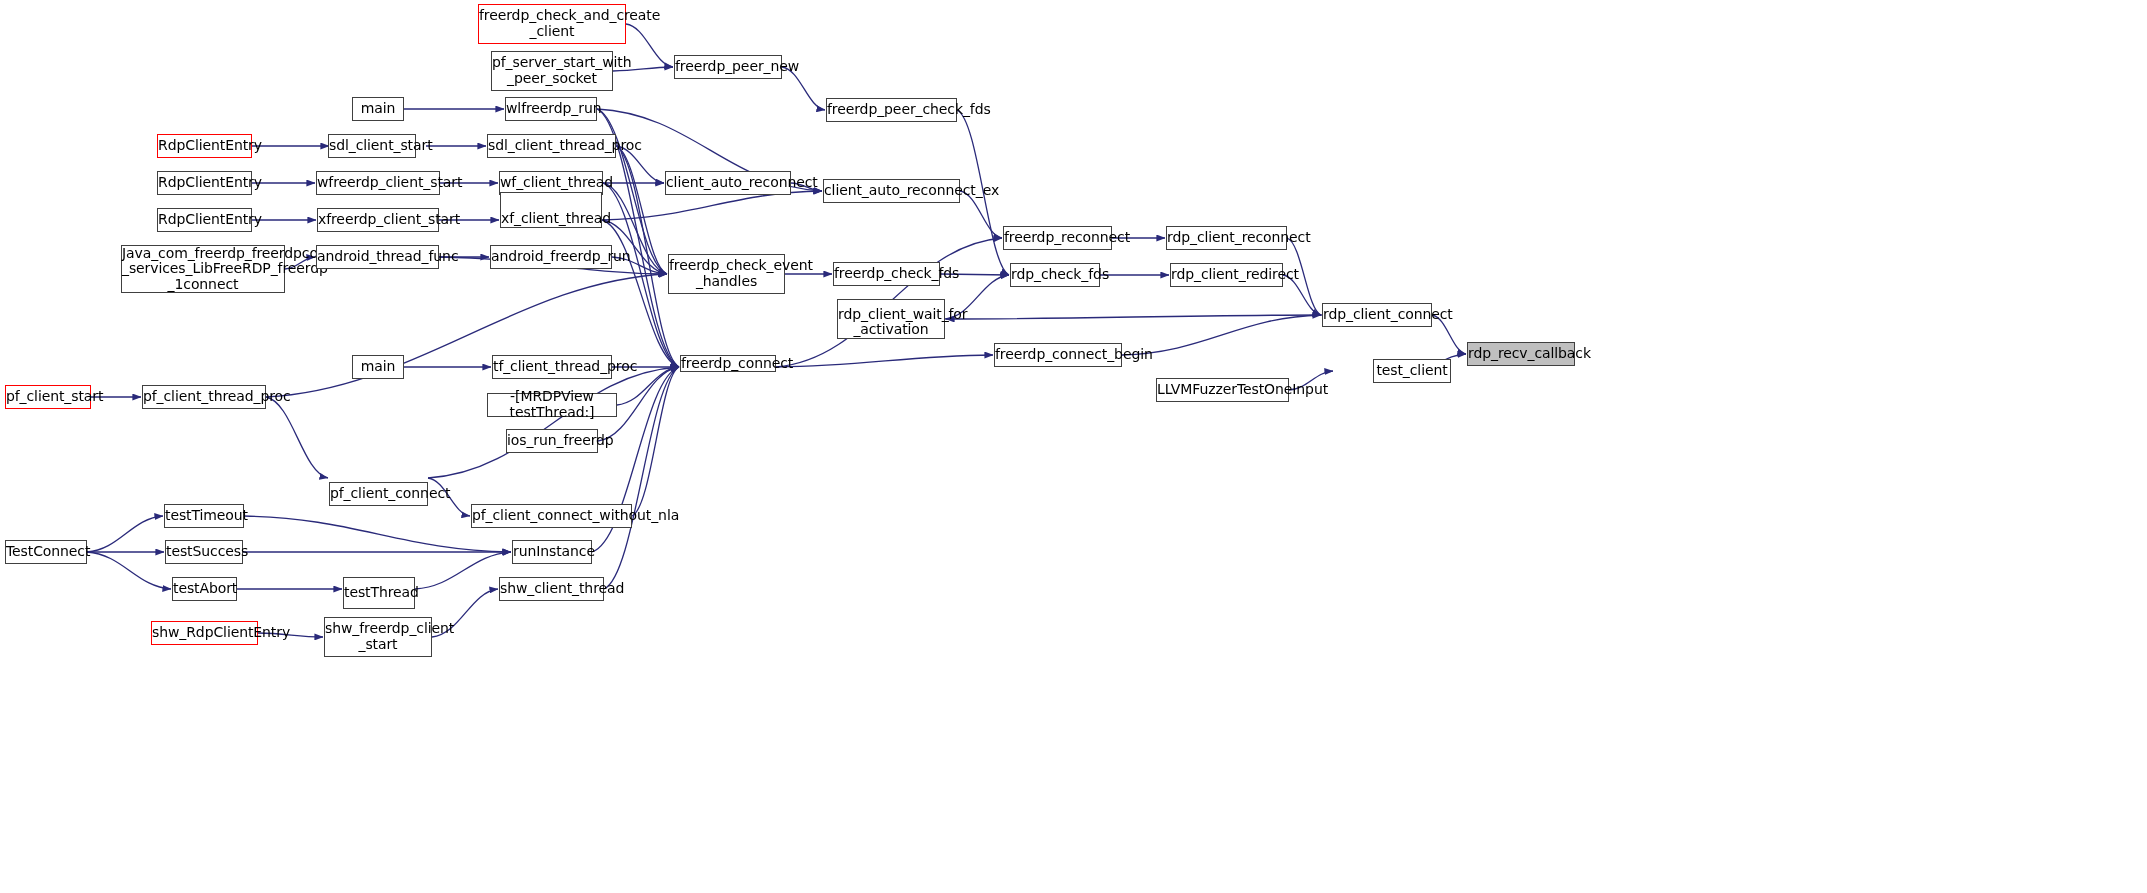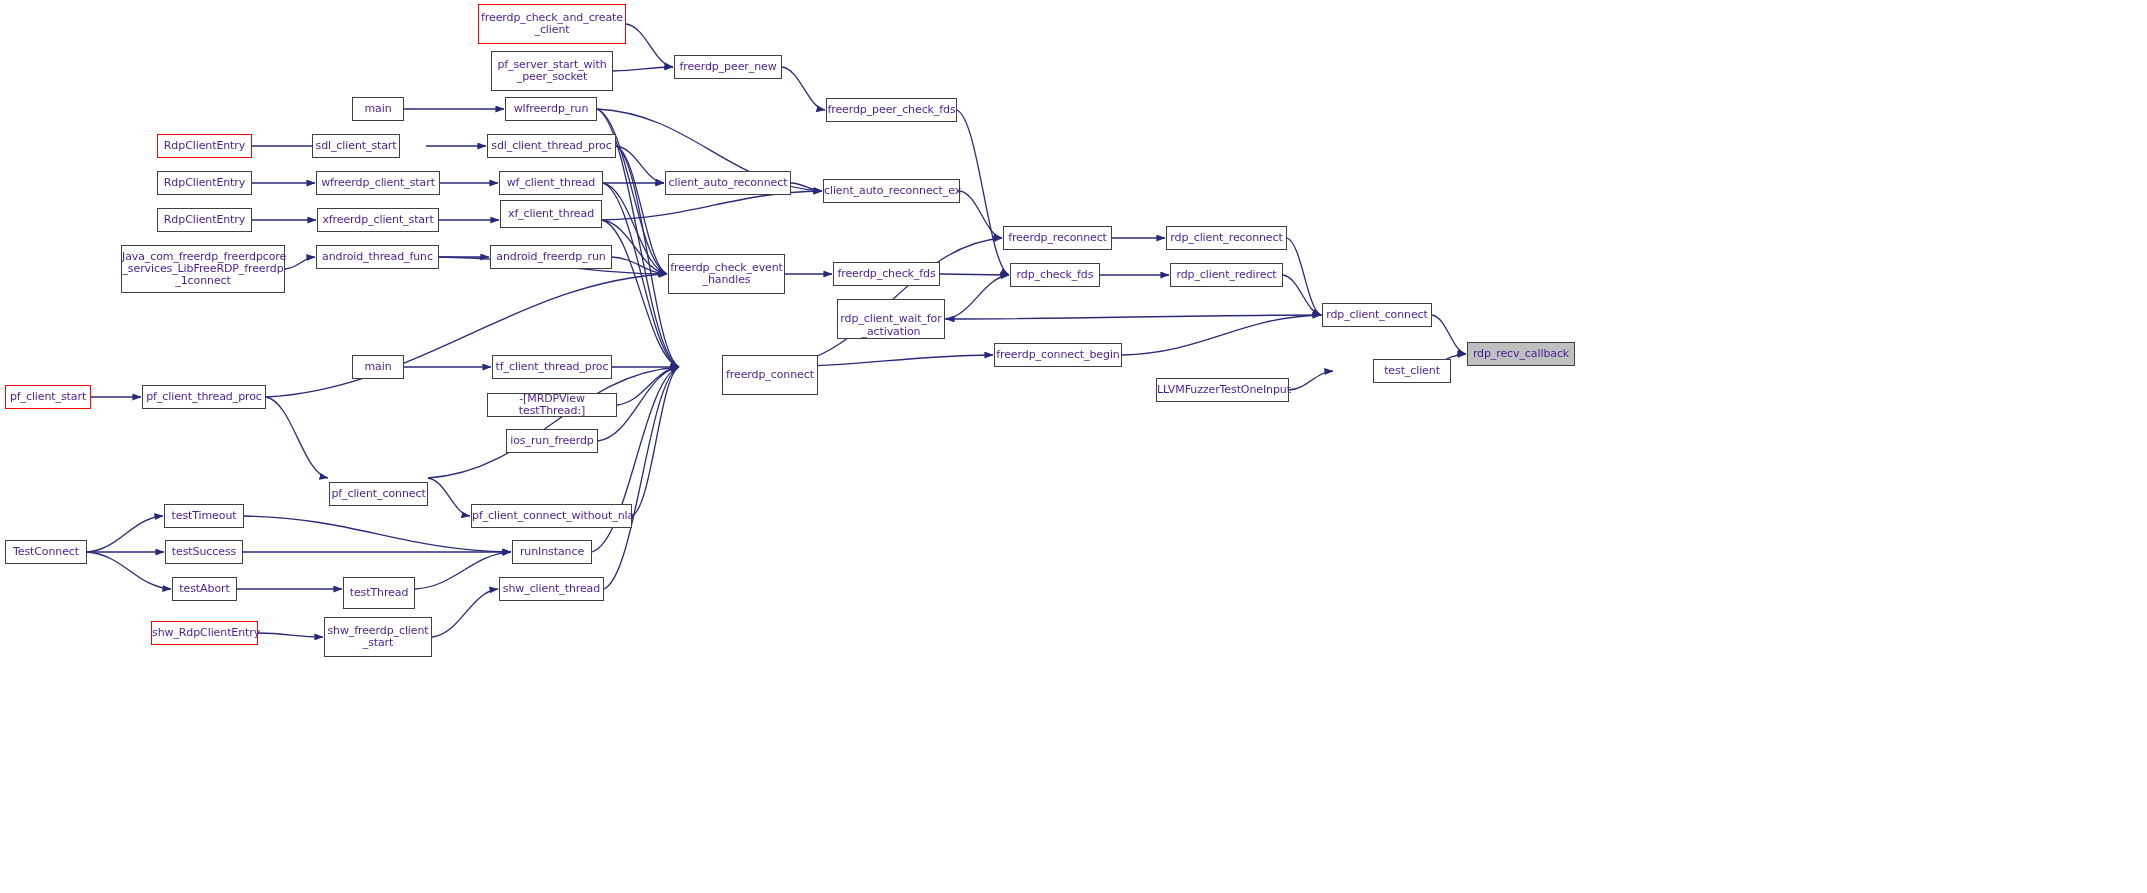--- a/index.html
+++ b/index.html
@@ -1,21 +1,21 @@
 <!DOCTYPE html>
 <html><head>
 <meta charset="utf-8">
 <style>
   html,body{margin:0;padding:0;background:#ffffff;}
   body{width:2147px;height:893px;font-family:"DejaVu Sans","Liberation Sans",sans-serif;overflow:hidden;}
   #canvas{position:relative;width:2147px;height:893px;}
   svg#edges{position:absolute;left:0;top:0;width:2147px;height:893px;overflow:visible;}
   .node{position:absolute;box-sizing:border-box;background:#ffffff;border:1.3px solid #404040;
         display:flex;align-items:center;justify-content:center;text-align:center;
-        font-size:11px;color:#4c1d95;line-height:1.12;letter-spacing:-0.1px;z-index:5;}
+        font-size:14px;color:#000000;line-height:1.12;letter-spacing:-0.1px;z-index:5;}
   .node.red{border:1.6px solid #ff0000;}
   .node.cur{background:#bfbfbf;border:1.3px solid #404040;}
   .node span{display:block;width:100%;padding:0 5px;white-space:pre-line;}
 </style>
 </head>
 <body>
 
 <div id="canvas">
   <svg id="edges" viewBox="0 0 2147 893">
     <defs>
@@ -107,21 +107,21 @@
       </div>
       <div class="node" style="left: 352px; top: 97px; width: 52px; height: 24px;">
         <span>main</span>
       </div>
       <div class="node" style="left: 505px; top: 97px; width: 92px; height: 24px;">
         <span>wlfreerdp_run</span>
       </div>
       <div class="node red" style="left: 157px; top: 134px; width: 95px; height: 24px;">
         <span>RdpClientEntry</span>
       </div>
-      <div class="node" style="left: 312px; top: 134px; width: 88px; height: 24px; text-align: right;">
+      <div class="node" style="left: 328px; top: 134px; width: 88px; height: 24px; text-align: right;">
         <span>sdl_client_start</span>
       </div>
       <div class="node" style="left: 487px; top: 134px; width: 129px; height: 24px;">
         <span>sdl_client_thread_proc</span>
       </div>
       <div class="node" style="left: 157px; top: 171px; width: 95px; height: 24px;">
         <span>RdpClientEntry</span>
       </div>
       <div class="node" style="left: 316px; top: 171px; width: 124px; height: 24px;">
         <span>wfreerdp_client_start</span>
@@ -134,21 +134,21 @@
       </div>
       <div class="node" style="left: 823px; top: 179px; width: 137px; height: 24px;">
         <span>client_auto_reconnect_ex</span>
       </div>
       <div class="node" style="left: 157px; top: 208px; width: 95px; height: 24px;">
         <span>RdpClientEntry</span>
       </div>
       <div class="node" style="left: 317px; top: 208px; width: 122px; height: 24px;">
         <span>xfreerdp_client_start</span>
       </div>
-      <div class="node" style="left: 500px; top: 200px; width: 102px; height: 28px;">
+      <div class="node" style="left: 500px; top: 192px; width: 102px; height: 36px; align-items: flex-end;">
         <span>xf_client_thread</span>
       </div>
       <div class="node" style="left: 121px; top: 245px; width: 164px; height: 48px;">
         <span>Java_com_freerdp_freerdpcore
 _services_LibFreeRDP_freerdp
 _1connect</span>
       </div>
       <div class="node" style="left: 316px; top: 245px; width: 123px; height: 24px;">
         <span>android_thread_func</span>
       </div>
@@ -183,21 +183,21 @@
       </div>
       <div class="node cur" style="left: 1467px; top: 342px; width: 108px; height: 24px;">
         <span>rdp_recv_callback</span>
       </div>
       <div class="node" style="left: 352px; top: 355px; width: 52px; height: 24px;">
         <span>main</span>
       </div>
       <div class="node" style="left: 492px; top: 355px; width: 120px; height: 24px;">
         <span>tf_client_thread_proc</span>
       </div>
-      <div class="node" style="left: 680px; top: 355px; width: 96px; height: 40px; margin-left: 42px;">
+      <div class="node" style="left: 680px; top: 355px; width: 96px; height: 17px;">
         <span>freerdp_connect</span>
       </div>
       <div class="node" style="left: 994px; top: 343px; width: 128px; height: 24px;">
         <span>freerdp_connect_begin</span>
       </div>
       <div class="node" style="left: 1334px; top: 359px; width: 78px; height: 24px; margin-left: 39px;">
         <span>test_client</span>
       </div>
       <div class="node" style="left: 1156px; top: 378px; width: 133px; height: 24px;">
         <span>LLVMFuzzerTestOneInput</span>

